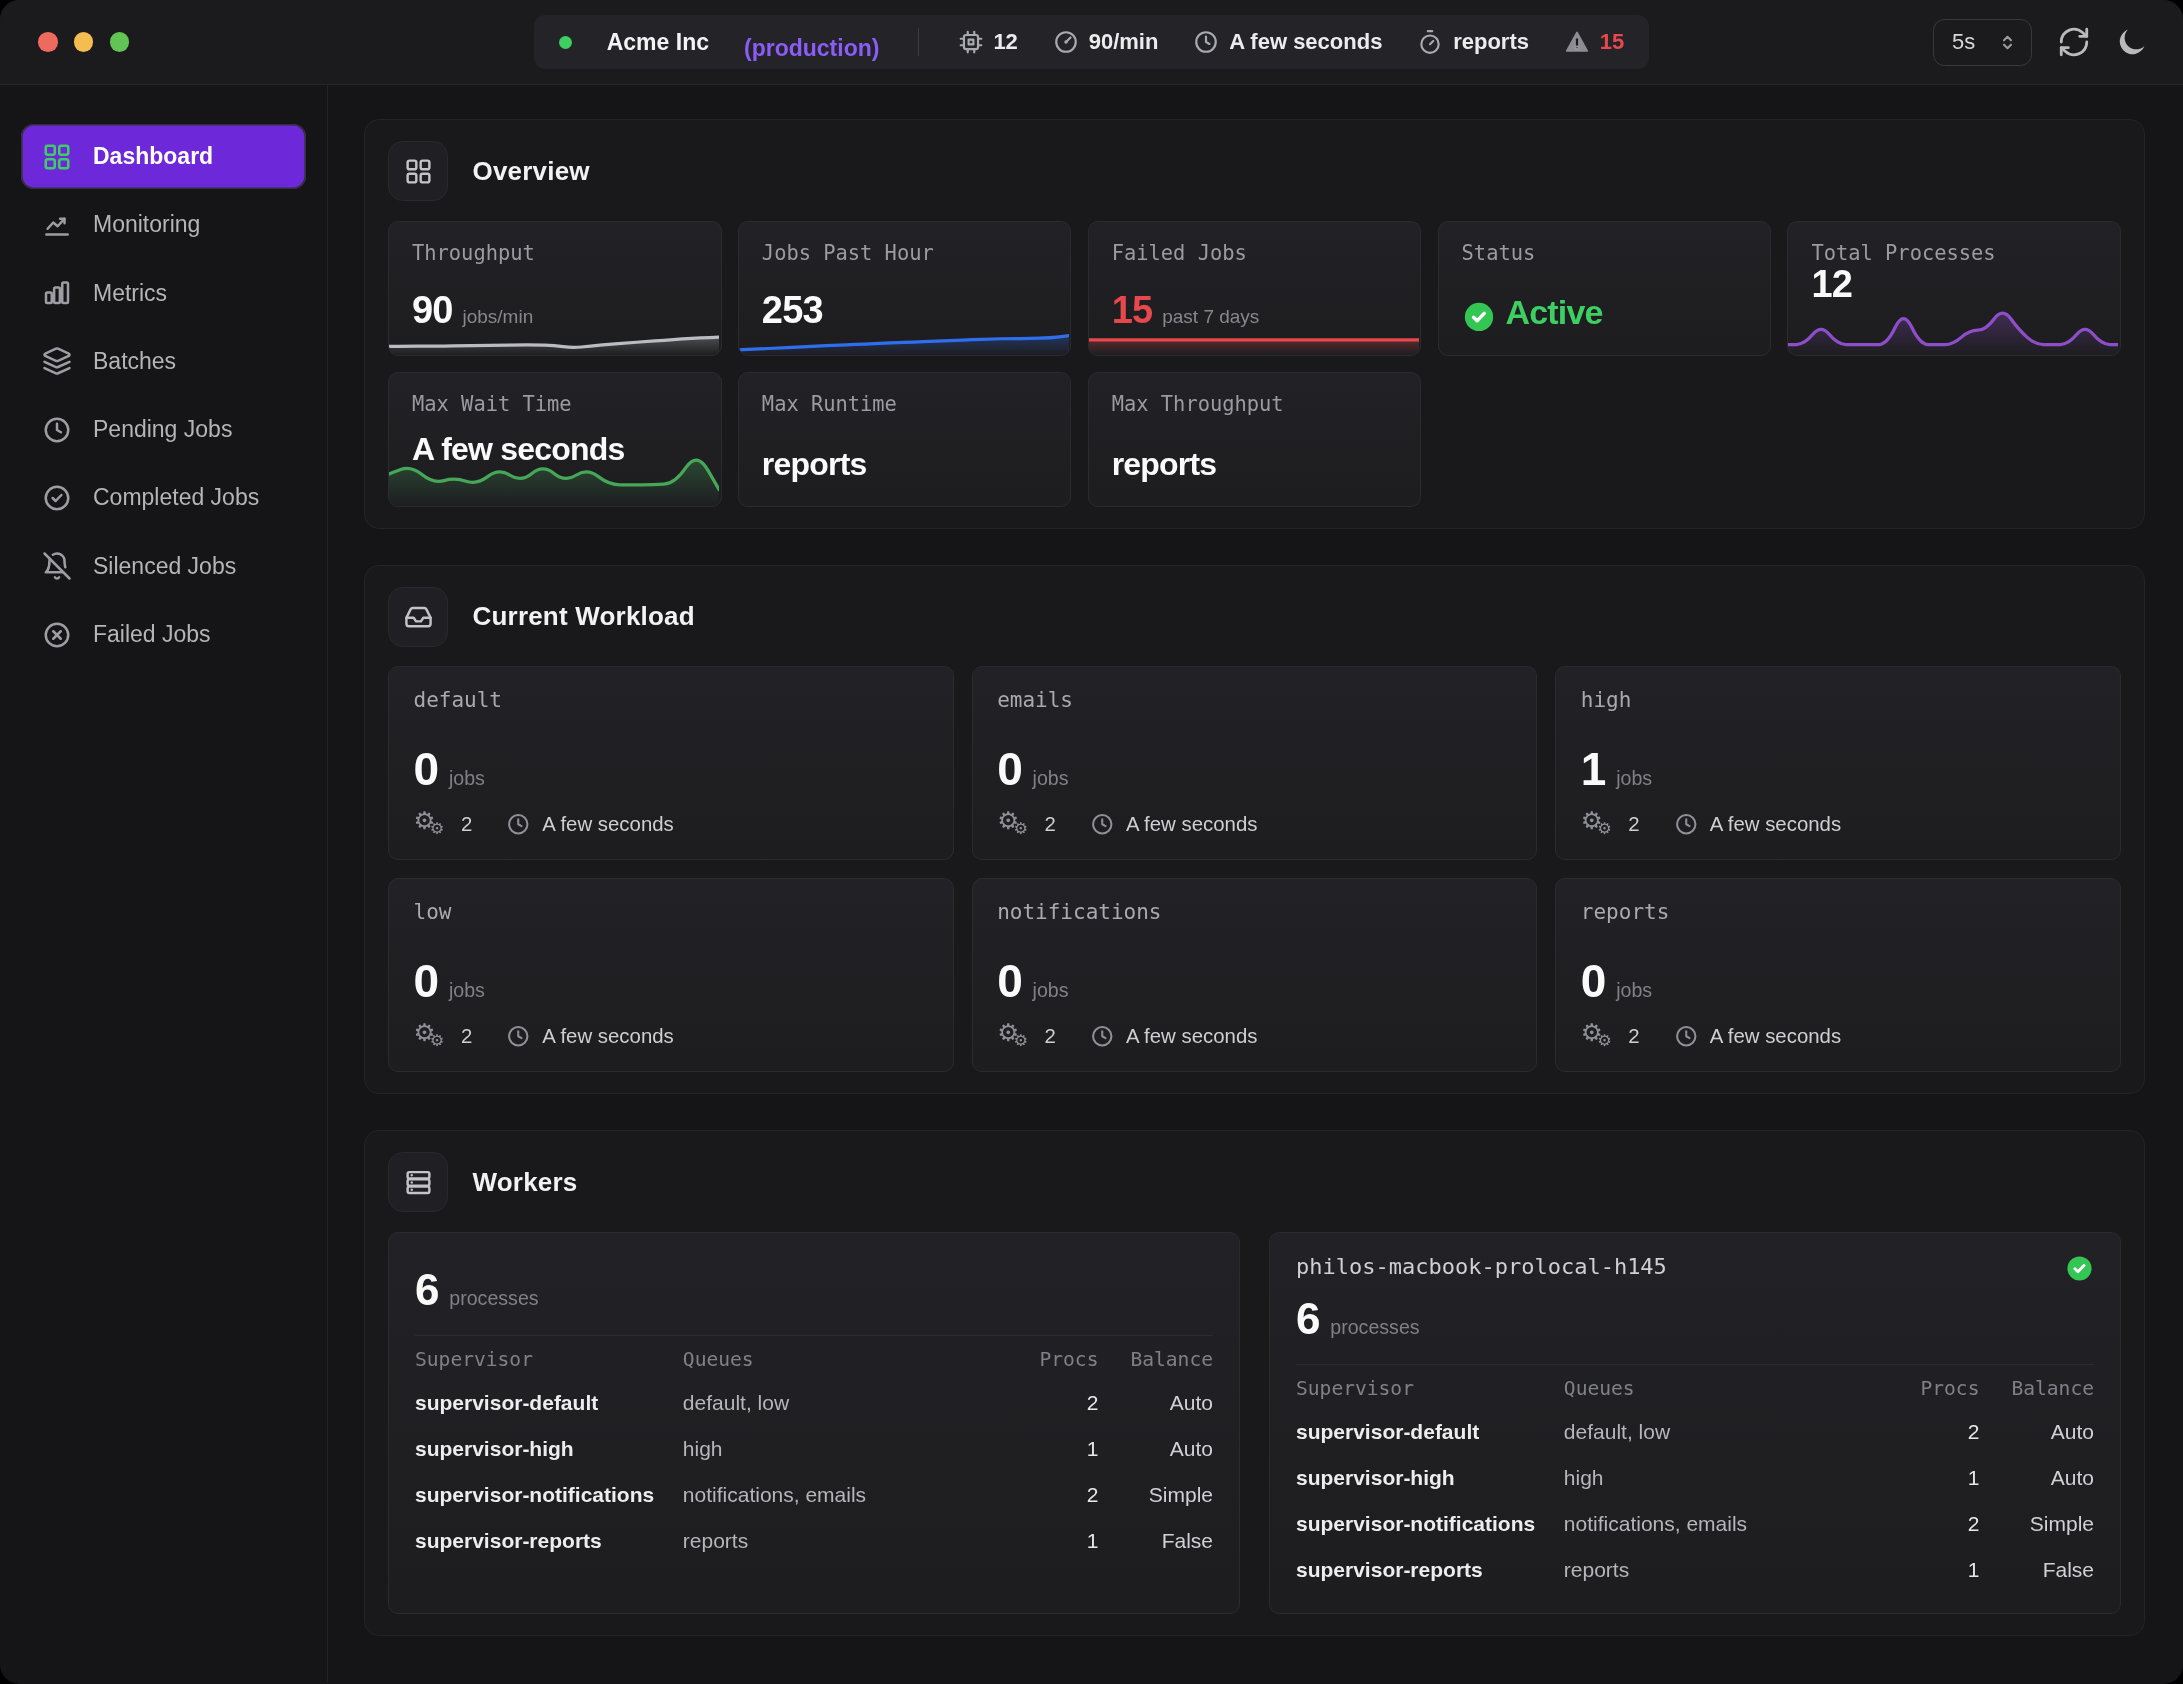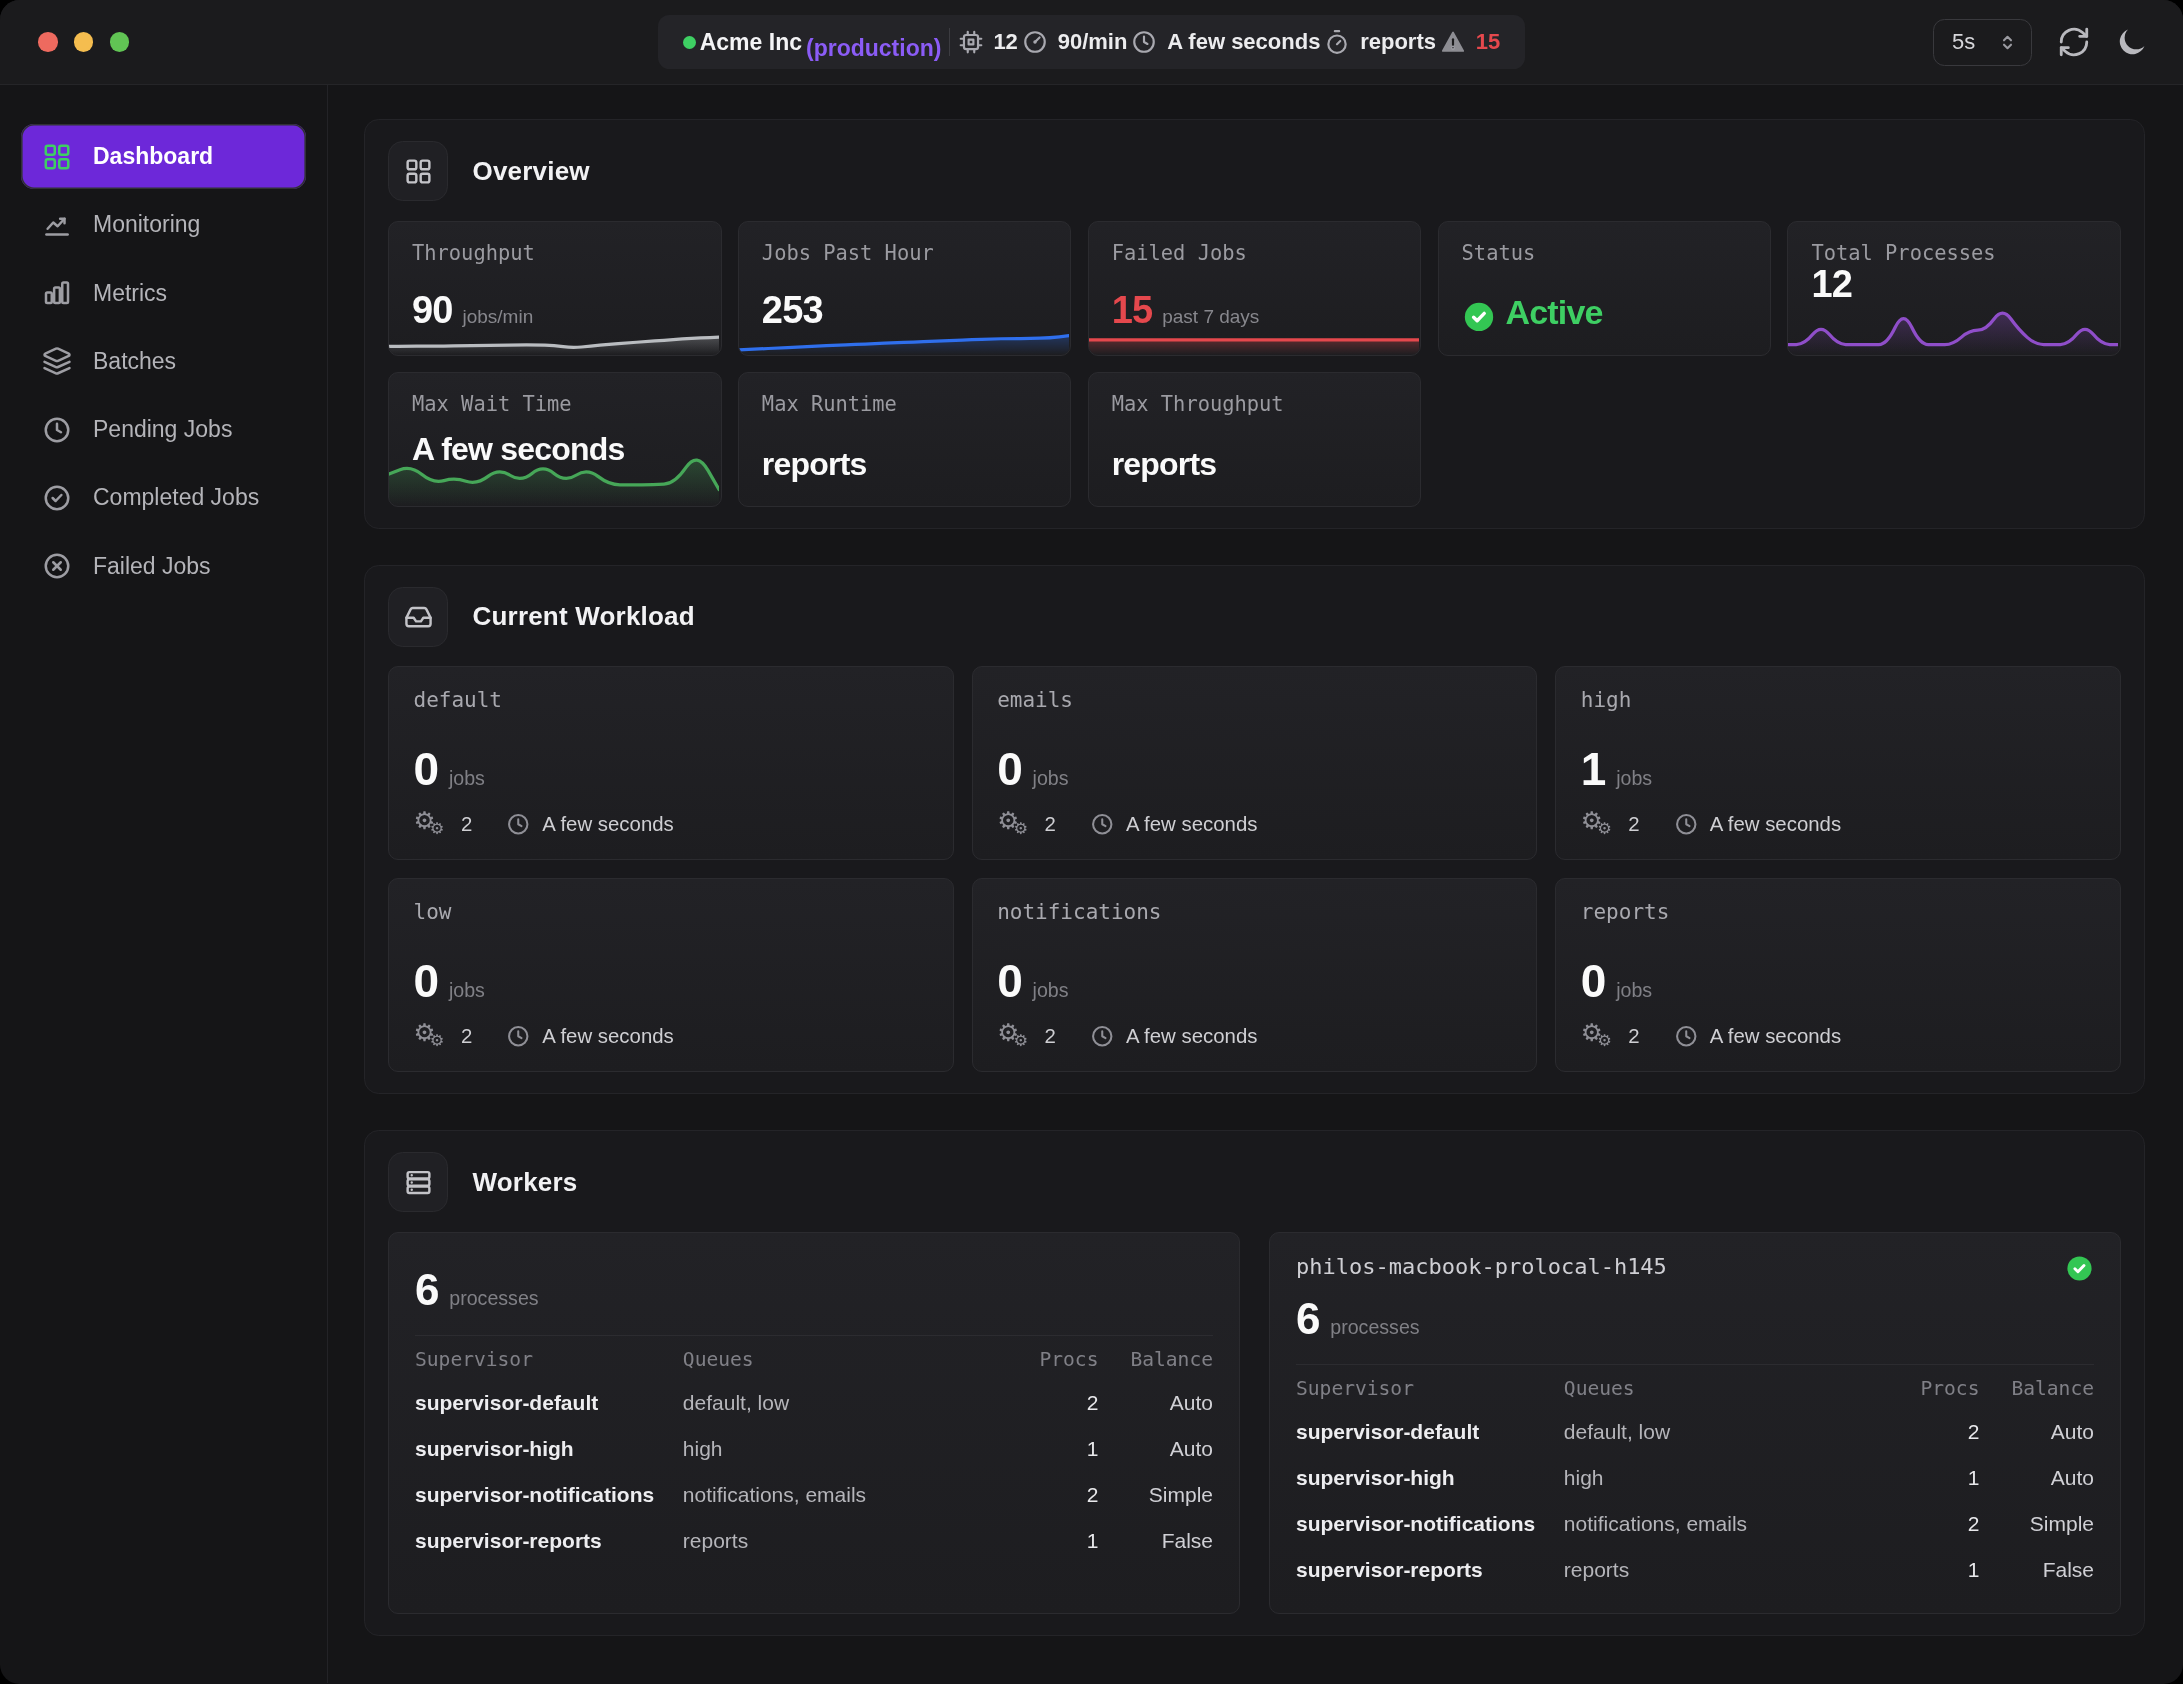--- a/index.html
+++ b/index.html
@@ -7,21 +7,21 @@
   .window { position:absolute; inset:0; background:#151517; border-radius:19.6px; overflow:hidden; }
 
   
   .titlebar { position:relative; height:85px; background:#1b1b1d; border-bottom:1.6px solid #252528;
               display:flex; align-items:center; justify-content:center; }
   .traffic { position:absolute; left:38px; top:0; height:100%; display:flex; align-items:center; gap:16.3px; }
   .tl { width:19.6px; height:19.6px; border-radius:50%; display:inline-block; }
   .tl.r { background:#ee6a5f; } .tl.y { background:#f5bd4f; } .tl.g { background:#61c454; }
 
   .pill { height:54px; background:#242428; border-radius:11.4px; display:flex; align-items:center;
-          gap:4px; padding:0 24.5px; }
+          gap:35px; padding:0 24.5px; }
   .dot { width:13px; height:13px; border-radius:50%; background:#3ecf63; }
   .org { font-size:23px; font-weight:bold; color:#f4f4f6; }
   .env { font-size:23px; font-weight:bold; color:#8b5cf6;margin-top:13px; }
   .pill-div { width:1.6px; height:28px; background:#3c3c41; margin:0 3.3px; }
   .stat { display:flex; align-items:center; gap:9.8px; font-size:22px; font-weight:bold; color:#ececee; }
   .stat svg { width:26px; height:26px; stroke:#a9a9b0; }
   .stat .warn-val { color:#e5484d; }
 
   .tb-right { position:absolute; right:34px; top:0; height:100%; display:flex; align-items:center; gap:24.5px; }
   .select { width:99px; height:47px; border:1.6px solid #39393d; border-radius:11.4px; display:flex;
@@ -292,20 +292,26 @@
         <span>Pending Jobs</span>
       </div>
       <div class="side-item">
         <svg viewBox="0 0 24 24">
             <use href="#i-checkcircle"></use>
           </svg>
         <span>Completed Jobs</span>
       </div>
       <div class="side-item">
         <svg viewBox="0 0 24 24">
+            <use href="#i-belloff"></use>
+          </svg>
+        <span>Silenced Jobs</span>
+      </div>
+      <div class="side-item">
+        <svg viewBox="0 0 24 24">
             <use href="#i-xcircle"></use>
           </svg>
         <span>Failed Jobs</span>
       </div>
     </aside>
 
     <main>
 
       <section class="panel">
         <div class="panel-head">

